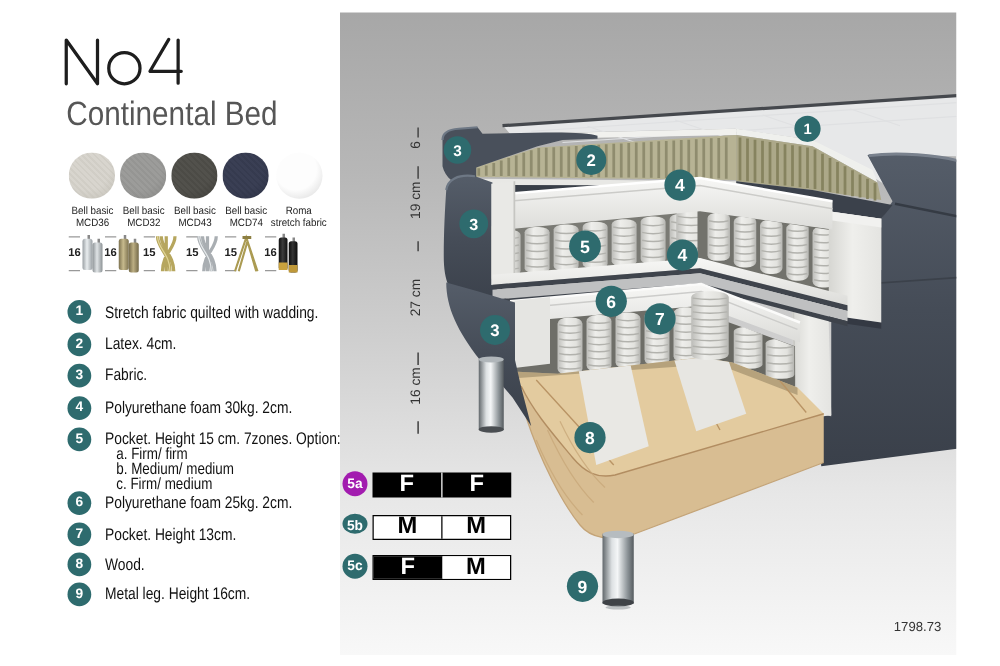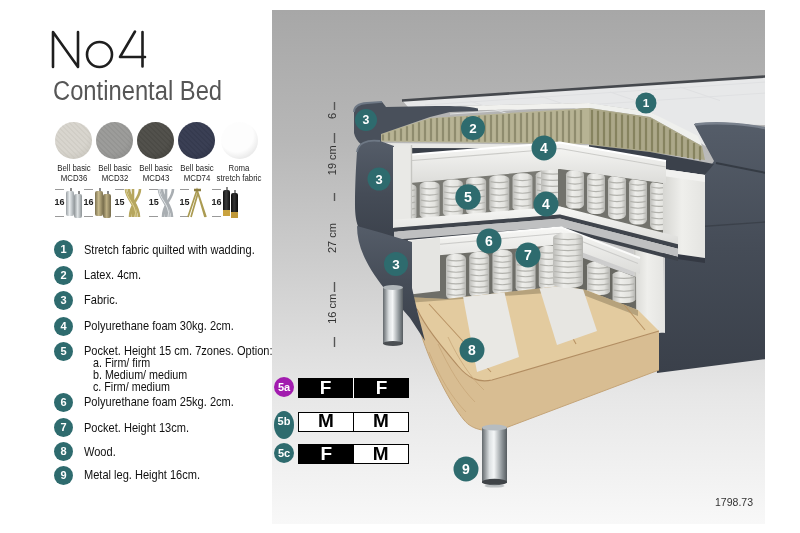--- a/index.html
+++ b/index.html
@@ -473,21 +473,21 @@
 </g>
 </svg>
 
 <div style="position:absolute;left:274px;top:377px;width:20px;height:20px;border-radius:50%;background:#a21caf;color:#fff;font-size:11px;font-weight:bold;text-align:center;line-height:20px">5a</div>
 
 <div style="position:absolute;left:298px;top:378px;width:111px;height:19.5px;background:#000;color:#fff;font-size:19px;font-weight:bold;display:flex">
 <div style="flex:1;text-align:center;line-height:19px;border-right:1.5px solid #fff">F</div>
       <div style="flex:1;text-align:center;line-height:19px">F</div>
     </div>
 
-<div style="position:absolute;left:274px;top:411px;width:20px;height:28px;border-radius:50%;background:#2e6b6e;color:#fff;font-size:11px;font-weight:bold;text-align:center;line-height:20px">5b</div>
+<div style="position:absolute;left:274px;top:411px;width:20px;height:16px;border-radius:50%;background:#2e6b6e;color:#fff;font-size:11px;font-weight:bold;text-align:center;line-height:20px">5b</div>
 
 <div style="position:absolute;left:298px;top:412px;width:111px;height:19.5px;background:#fff;border:1.5px solid #000;box-sizing:border-box;color:#000;font-size:19px;font-weight:bold;display:flex">
 <div style="flex:1;text-align:center;line-height:16px;border-right:1.5px solid #000">M</div>
       <div style="flex:1;text-align:center;line-height:16px">M</div>
     </div>
 
 <div style="position:absolute;left:274px;top:443px;width:20px;height:20px;border-radius:50%;background:#2e6b6e;color:#fff;font-size:11px;font-weight:bold;text-align:center;line-height:20px">5c</div>
 
 <div style="position:absolute;left:298px;top:444px;width:111px;height:19.5px;border:1px solid #000;box-sizing:border-box;font-size:19px;font-weight:bold;display:flex">
 <div style="flex:1;text-align:center;line-height:17px;background:#000;color:#fff">F</div>

